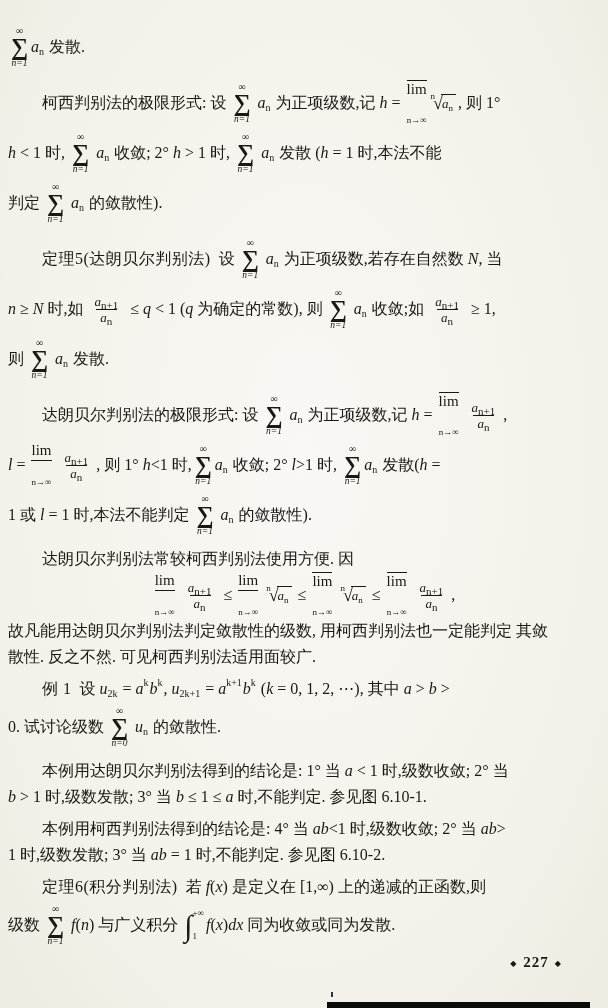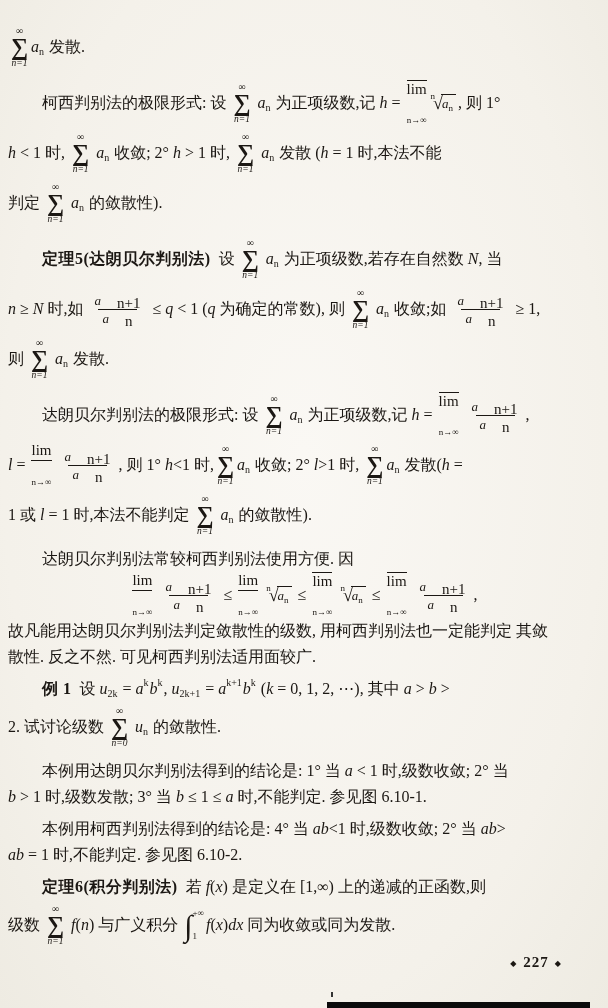--- a/index.html
+++ b/index.html
@@ -22,34 +22,34 @@
   }
   .ln span{white-space:pre;}
   .sz-big{height:50px;}
   .sz-med{height:46px;}
   .sz-norm{height:26px;}
   .para{margin-top:6px;}
   .indent{padding-left:34px;}
   .center{justify-content:center;}
   .t{display:inline-block;}
   .var{font-style:italic;font-family:"Liberation Serif","DejaVu Serif",serif;}
-  .bold{font-weight:bold;letter-spacing:0.5px;}
+  .bold{font-weight:normal;letter-spacing:0.5px;}
   .ss{font-size:10px;line-height:1;}
   .sub{position:relative;top:5px;margin:0 1px 0 0;}
   .sup{position:relative;top:-6px;margin:0 1px 0 0;}
   
   .m-sum{display:inline-flex;flex-direction:column;align-items:center;line-height:1;margin:0 3px;}
   .m-sum .lim-top{font-size:10px;line-height:1;}
   .m-sum .sg{font-size:24px;line-height:0.95;font-weight:bold;}
   .m-sum .lim-bot{font-size:9.5px;line-height:1;font-style:italic;}
   
   .m-frac{display:inline-flex;flex-direction:column;align-items:center;margin:0 3px;line-height:1;}
   .m-frac .num,.m-frac .den{font-size:13px;padding:1px 4px;display:inline-block;}
   .m-frac .den{border-top:1px solid #1b1713;}
-  .m-frac .ss{font-size:15px;padding-left:16px;}
+  .m-frac .ss{font-size:11px;}
   .m-frac .sub{top:3px;}
   
   .m-lim{display:inline-flex;flex-direction:column;align-items:center;line-height:1;margin:0 2px;gap:16px;}
   .m-lim .lw{font-size:15px;line-height:1.15;font-family:"Liberation Serif","DejaVu Serif",serif;}
   .m-lim .lw.over{border-top:1.2px solid #1b1713;}
   .m-lim .lw.under{border-bottom:1.2px solid #1b1713;}
   .m-lim .lim-bot{font-size:9px;line-height:1.2;}
   
   .m-root{display:inline-flex;align-items:center;margin:0 2px;}
   .m-root .r-idx{font-size:9px;position:relative;top:-7px;margin-right:-2px;}
@@ -252,21 +252,21 @@
         <span class="ss sup">k</span>
         <span class="t"> (</span>
         <span class="t var">k</span>
         <span class="t"> = 0, 1, 2, ⋯), 其中 </span>
         <span class="t var">a</span>
         <span class="t"> &gt; </span>
         <span class="t var">b</span>
         <span class="t"> &gt;</span>
       </div>
       <div class="ln sz-big">
-        <span class="t">2. 试讨论级数 </span>
+        <span class="t">0. 试讨论级数 </span>
         <span class="m-sum"><span class="lim-top">∞</span><span class="sg">∑</span><span class="lim-bot">n=0</span></span>
         <span class="t"> </span>
         <span class="t var">u</span>
         <span class="ss sub">n</span>
         <span class="t"> 的敛散性.</span>
       </div>
       <div class="ln sz-norm para indent">
         <span class="t">本例用达朗贝尔判别法得到的结论是: 1° 当 </span>
         <span class="t var">a</span>
         <span class="t"> &lt; 1 时,级数收敛; 2° 当</span>
@@ -280,20 +280,21 @@
         <span class="t"> 时,不能判定. 参见图 6.10-1.</span>
       </div>
       <div class="ln sz-norm para indent">
         <span class="t">本例用柯西判别法得到的结论是: 4° 当 </span>
         <span class="t var">ab</span>
         <span class="t">&lt;1 时,级数收敛; 2° 当 </span>
         <span class="t var">ab</span>
         <span class="t">&gt;</span>
       </div>
       <div class="ln sz-norm">
+        <span class="t">1 时,级数发散; 3° 当 </span>
         <span class="t var">ab</span>
         <span class="t"> = 1 时,不能判定. 参见图 6.10-2.</span>
       </div>
       <div class="ln sz-norm para indent">
         <span class="t bold">定理6(积分判别法)</span>
         <span class="t">  若 </span>
         <span class="t var">f</span>
         <span class="t">(</span>
         <span class="t var">x</span>
         <span class="t">) 是定义在 [1,∞) 上的递减的正函数,则</span>

